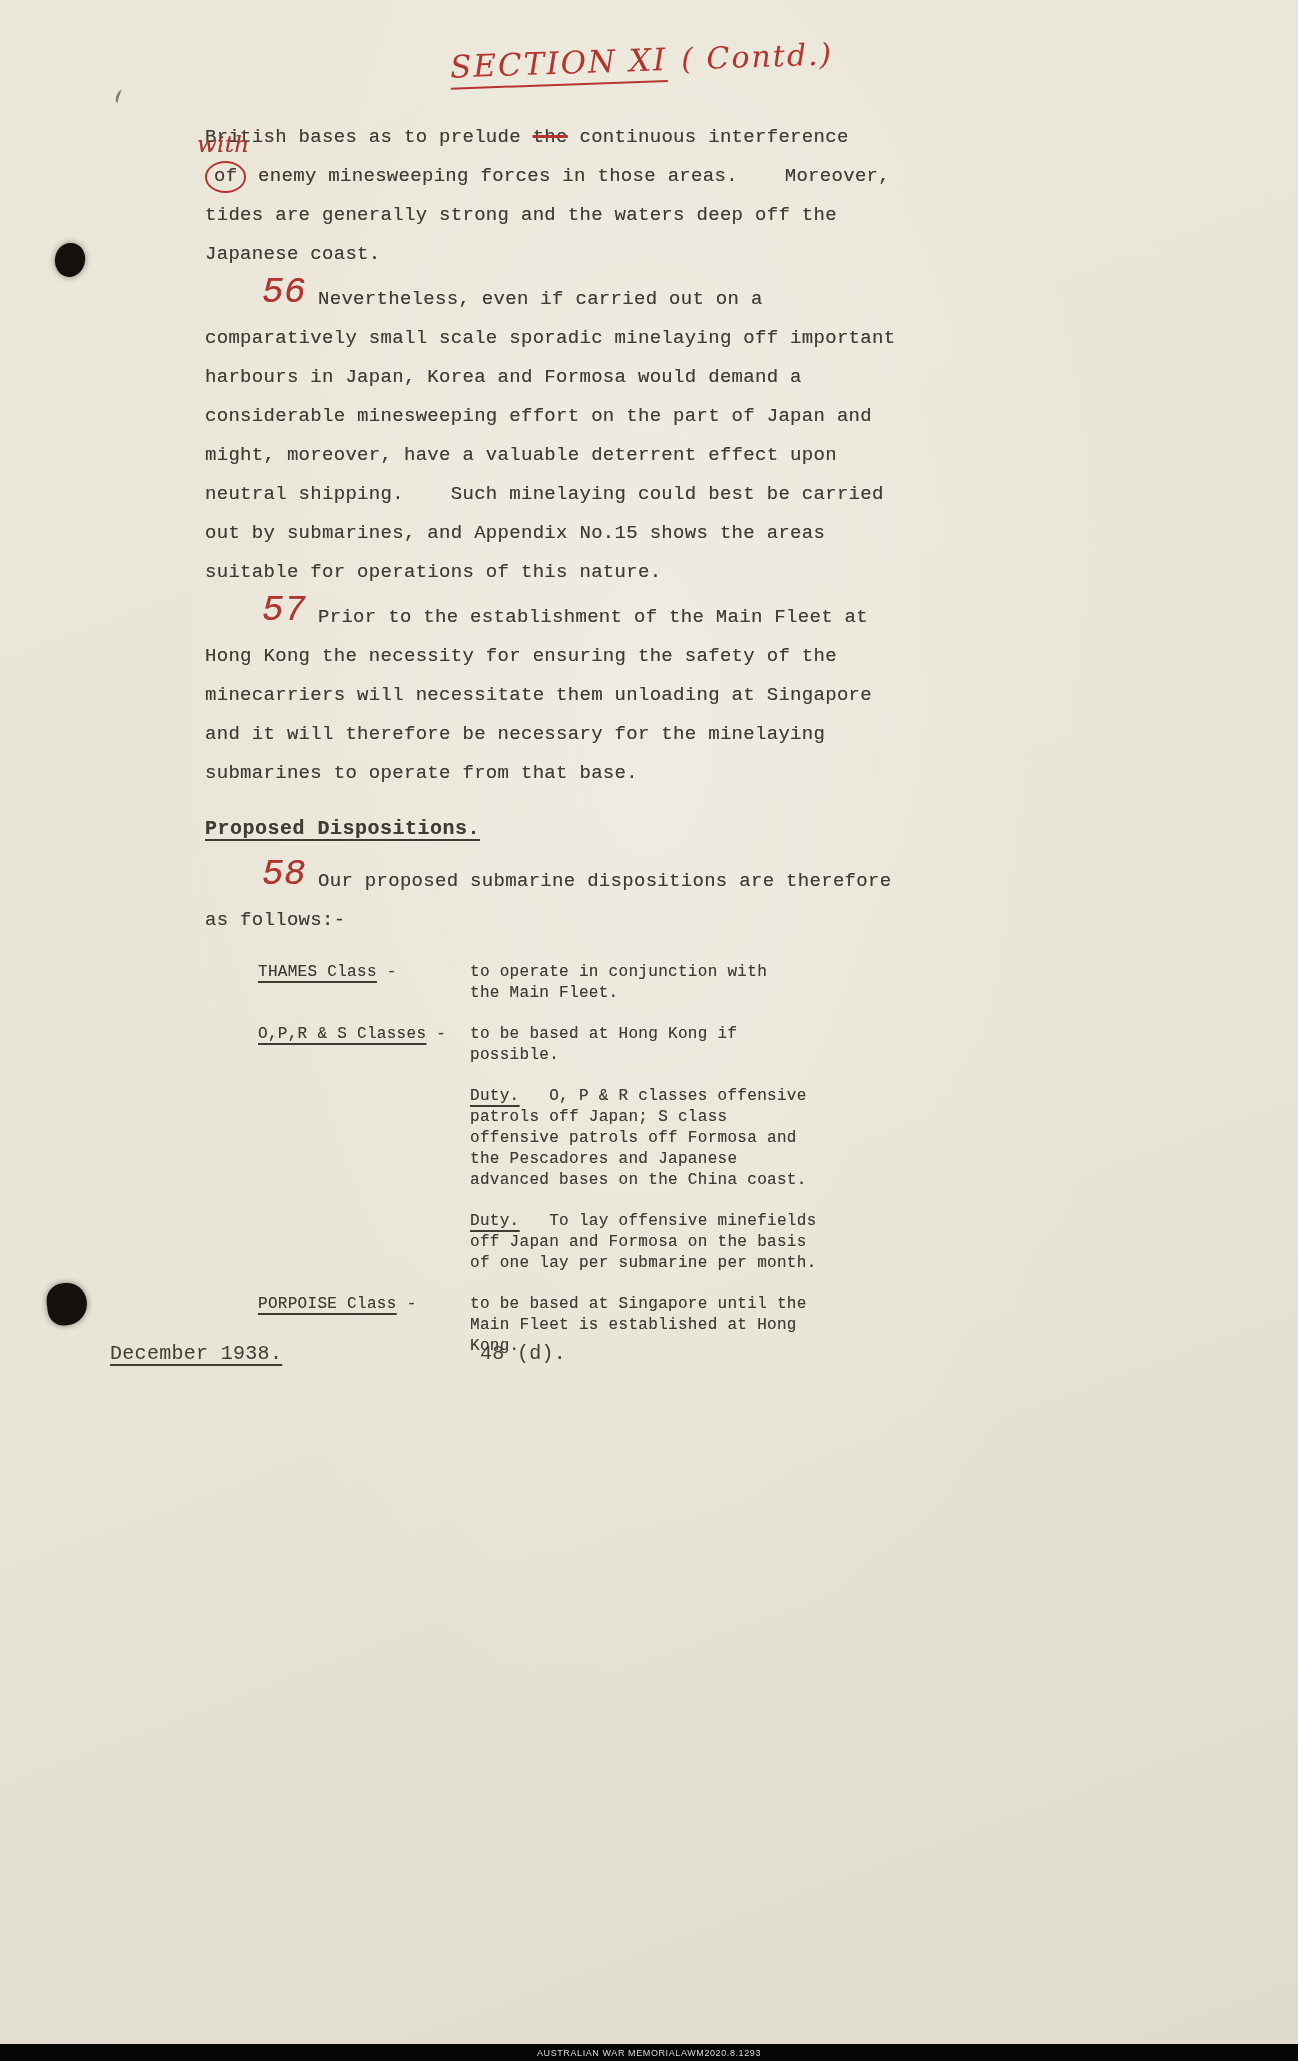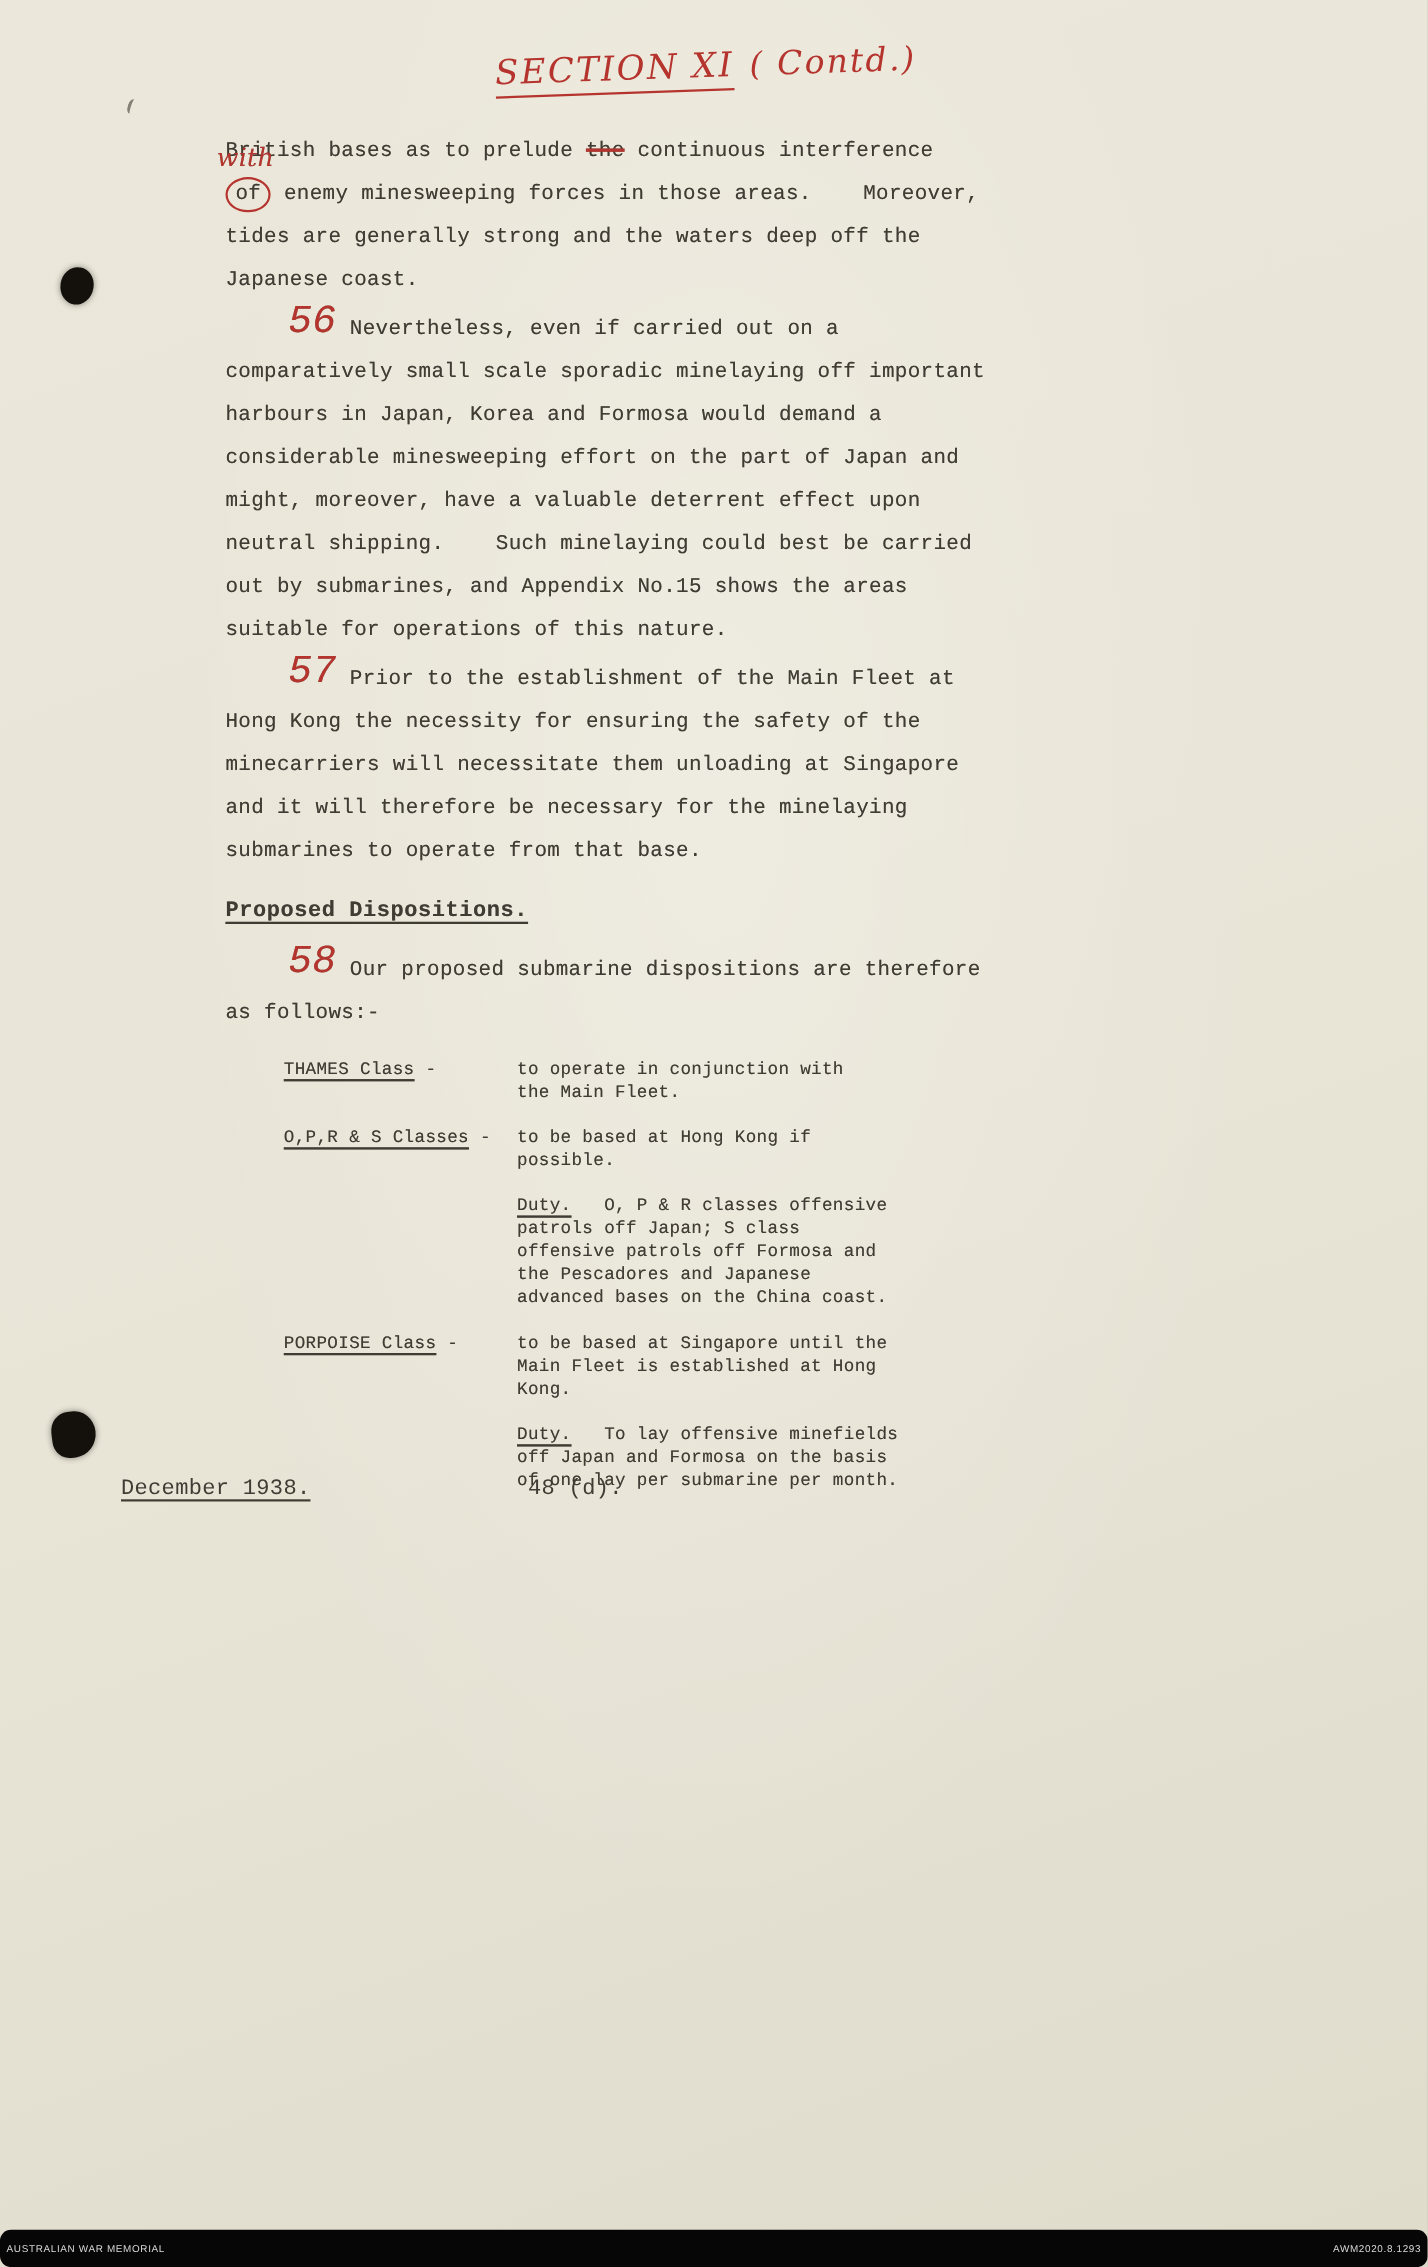--- a/index.html
+++ b/index.html
@@ -72,25 +72,25 @@
   .dash { margin-left: 10px; }
   .disp-text { width: 445px; white-space: pre-wrap; }
 
   
   .page-footer { position: absolute; top: 1342px; left: 0; width: 100%; font-size: 20px; letter-spacing: 0.3px; }
   .footer-date { position: absolute; left: 110px; text-decoration: underline; text-underline-offset: 5px; }
   .footer-page { position: absolute; left: 480px; }
 
   
   .archive-bar {
-    position: absolute; left: 0; bottom: 0; width: 100%; height: 34px;
+    position: absolute; left: 0; bottom: 0; width: 100%; height: 17px;
     background: var(--bar_bg, #060606); color: var(--bar_text, #d9d9d9);
-    display: flex; justify-content: space-between; align-items: center;
+    display: flex; justify-content: center; align-items: center;
     padding: 0 6px;
-    font-family: "Liberation Sans", sans-serif; font-size: 9px; letter-spacing: 0.6px; border-radius: 10px;
+    font-family: "Liberation Sans", sans-serif; font-size: 9px; letter-spacing: 0.6px;
   }
 </style>
 </head>
 <body>
 
 <div class="paper">
 
   <div class="hole hole-top"></div>
   <div class="hole hole-bottom"></div>
   <div class="smudge"></div>
@@ -141,31 +141,31 @@
       <div class="disp-row">
         <div class="disp-label"></div>
         <div class="disp-text"><span class="u">Duty.</span><span>   O, P &amp; R classes offensive
 patrols off Japan; S class
 offensive patrols off Formosa and
 the Pescadores and Japanese
 advanced bases on the China coast.</span></div>
       </div>
 
       <div class="disp-row">
+        <div class="disp-label"></div>
+        <div class="disp-text"><span class="u">Duty.</span><span>   To lay offensive minefields
+off Japan and Formosa on the basis
+of one lay per submarine per month.</span></div>
+      </div>
+
+      <div class="disp-row">
         <div class="disp-label"><span class="u">PORPOISE Class</span><span class="dash">-</span></div>
         <div class="disp-text">to be based at Singapore until the
 Main Fleet is established at Hong
 Kong.</div>
-      </div>
-
-      <div class="disp-row">
-        <div class="disp-label"></div>
-        <div class="disp-text"><span class="u">Duty.</span><span>   To lay offensive minefields
-off Japan and Formosa on the basis
-of one lay per submarine per month.</span></div>
       </div>
 
     </div>
   </div>
 
   <div class="page-footer">
     <span class="footer-date">December 1938.</span>
     <span class="footer-page">48 (d).</span>
   </div>
 

